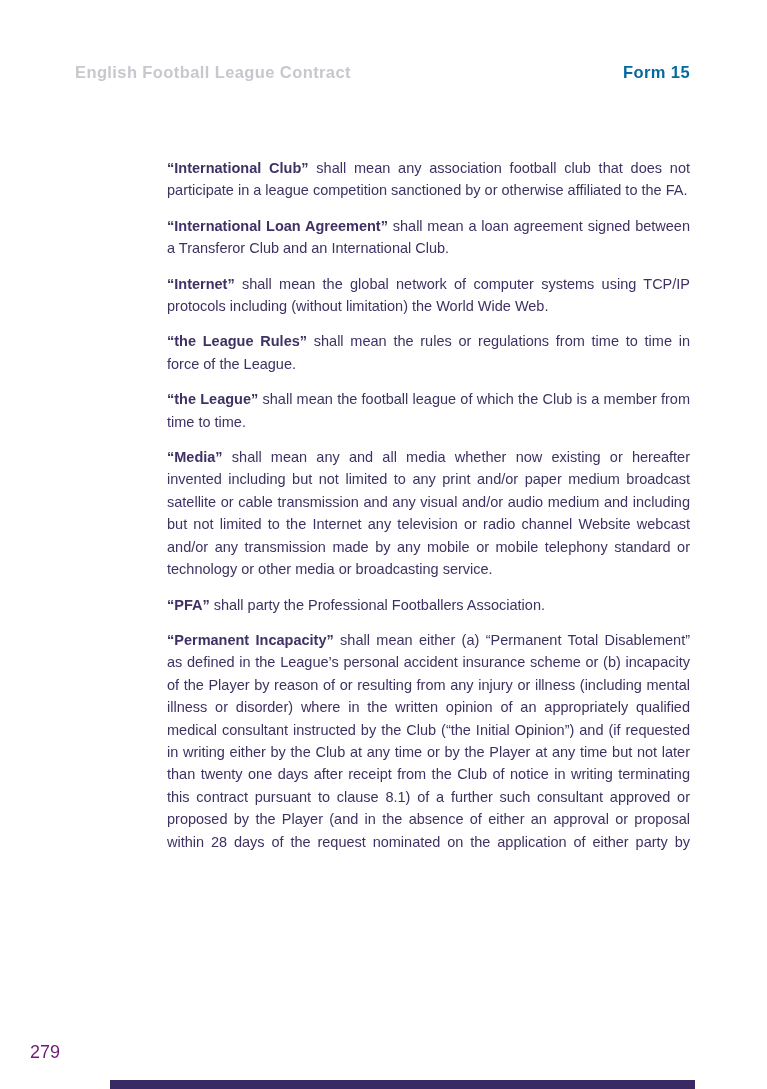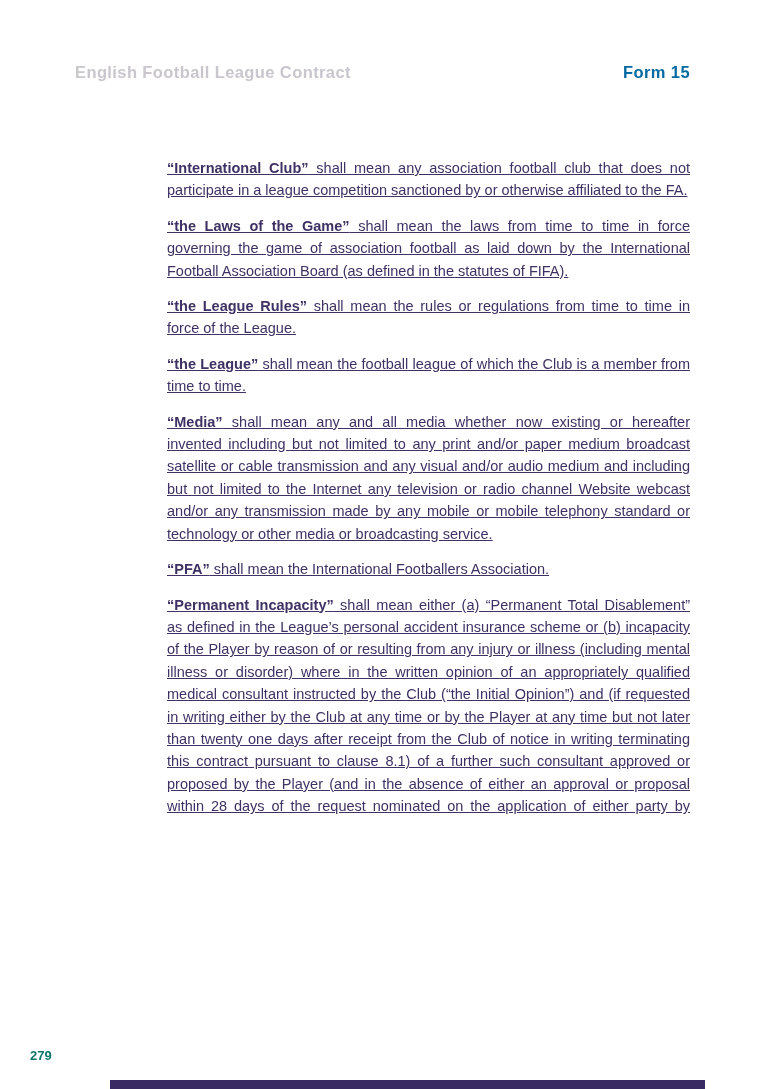--- a/index.html
+++ b/index.html
@@ -7,21 +7,20 @@
     padding: 0;
     background: #ffffff;
   }
   .page {
     position: relative;
     width: 695px;
     height: 1089px;
     background: #ffffff;
     font-family: "Liberation Sans", sans-serif;
     overflow: hidden;
-    padding-left: 10px;
   }
   .header {
     position: absolute;
     top: 63px;
     left: 75px;
     width: 615px;
     display: flex;
     justify-content: space-between;
     align-items: baseline;
     font-size: 16.5px;
@@ -39,36 +38,35 @@
     top: 157px;
     left: 167px;
     width: 523px;
     color: #3f3163;
     font-size: 14.5px;
     line-height: 22.4px;
     text-align: justify;
   }
   .doc-body p {
     margin: 0 0 13px 0;
-    text-decoration: underline;
   }
   .doc-body p.continued {
     text-align-last: justify;
     margin-bottom: 16px;
   }
   .term {
     font-weight: bold;
   }
   .page-number {
     position: absolute;
     left: 30px;
     bottom: 26px;
-    color: #0f766e;
-    font-size: 13px;
-    font-weight: bold;
+    color: #701a75;
+    font-size: 18px;
+    font-weight: normal;
   }
   .footer-bar {
     position: absolute;
     left: 110px;
     right: 0;
     bottom: 0;
     height: 9px;
     background: #3a2a63;
   }
 </style>
@@ -77,25 +75,26 @@
 
 <div class="page">
 
   <div class="header">
     <span class="header-title">English Football League Contract</span>
     <span class="header-form">Form 15</span>
   </div>
 
   <div class="doc-body">
     <p><strong class="term">“International Club”</strong><span> shall mean any association football club that does not participate in a league competition sanctioned by or otherwise affiliated to the FA.</span></p>
-    <p><strong class="term">“the Laws of the Game”</strong><span> shall mean the laws from time to time in force governing the game of association football as laid down by the International Football Association Board (as defined in the statutes of FIFA).</span></p>
+    <p><strong class="term">“International Loan Agreement”</strong><span> shall mean a loan agreement signed between a Transferor Club and an International Club.</span></p>
+    <p><strong class="term">“Internet”</strong><span> shall mean the global network of computer systems using TCP/IP protocols including (without limitation) the World Wide Web.</span></p>
     <p><strong class="term">“the League Rules”</strong><span> shall mean the rules or regulations from time to time in force of the League.</span></p>
     <p><strong class="term">“the League”</strong><span> shall mean the football league of which the Club is a member from time to time.</span></p>
     <p><strong class="term">“Media”</strong><span> shall mean any and all media whether now existing or hereafter invented including but not limited to any print and/or paper medium broadcast satellite or cable transmission and any visual and/or audio medium and including but not limited to the Internet any television or radio channel Website webcast and/or any transmission made by any mobile or mobile telephony standard or technology or other media or broadcasting service.</span></p>
-    <p><strong class="term">“PFA”</strong><span> shall mean the International Footballers Association.</span></p>
+    <p><strong class="term">“PFA”</strong><span> shall party the Professional Footballers Association.</span></p>
     <p class="continued"><strong class="term">“Permanent Incapacity”</strong><span> shall mean either (a) “Permanent Total Disablement” as defined in the League’s personal accident insurance scheme or (b) incapacity of the Player by reason of or resulting from any injury or illness (including mental illness or disorder) where in the written opinion of an appropriately qualified medical consultant instructed by the Club (“the Initial Opinion”) and (if requested in writing either by the Club at any time or by the Player at any time but not later than twenty one days after receipt from the Club of notice in writing terminating this contract pursuant to clause 8.1) of a further such consultant approved or proposed by the Player (and in the absence of either an approval or proposal within 28 days of the request nominated on the application of either party by</span></p>
   </div>
 
   <div class="page-number">279</div>
 
   <div class="footer-bar"></div>
 
 </div>
 
 </body></html>

